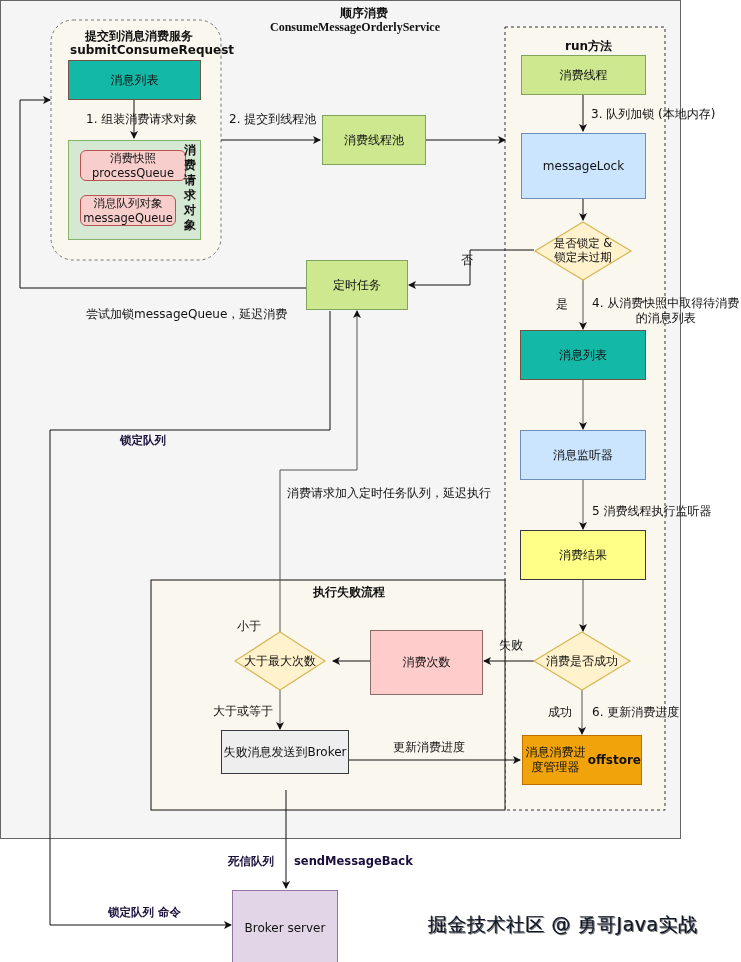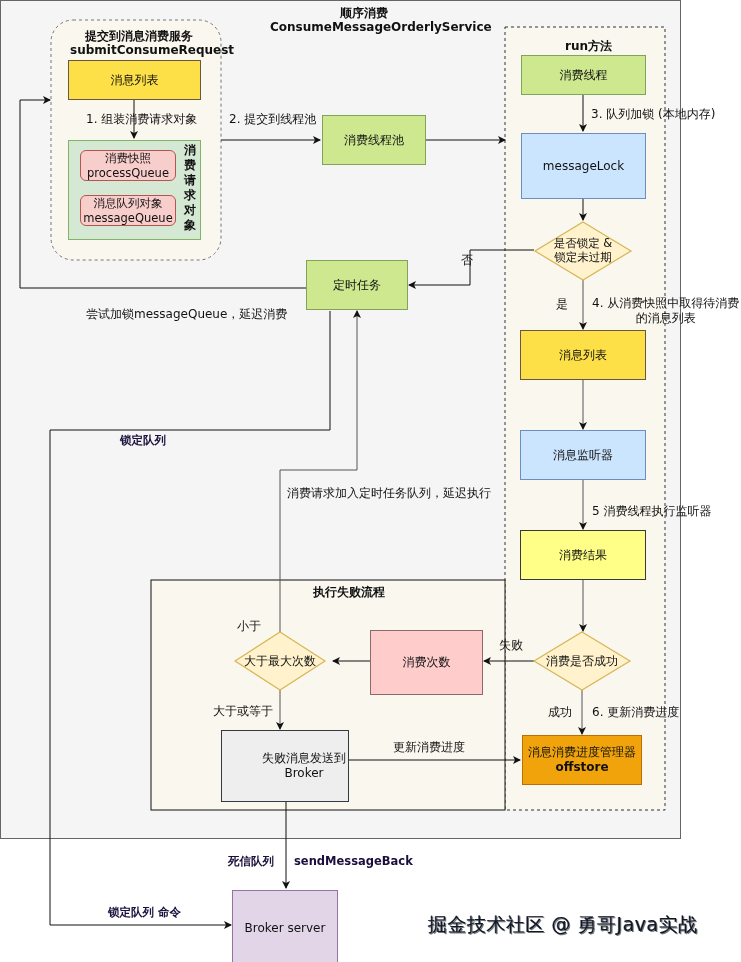--- a/index.html
+++ b/index.html
@@ -4,21 +4,21 @@
 <style>
   html, body { margin: 0; padding: 0; background: #ffffff; }
   body { width: 741px; height: 962px; position: relative; overflow: hidden;
          font-family: "DejaVu Sans", "Liberation Sans", sans-serif; color: #111; }
   .abs { position: absolute; }
   .outer { left: 0; top: 0; width: 681px; height: 839px; background: #f5f5f5;
            border: 1px solid #666; box-sizing: border-box; }
   .box { position: absolute; display: flex; align-items: center; justify-content: center;
          text-align: center; font-size: 12px; box-sizing: border-box; line-height: 1.25; }
   .green { background: #cde88f; border: 1.5px solid #82a35c; }
-  .orange { background: #fde047; border: 1.5px solid #6b5544; }
+  .orange { background: #14b8a6; border: 1.5px solid #6b5544; }
   .blue { background: #cce5ff; border: 1.5px solid #6c8ebf; }
   .yellow { background: #ffff88; border: 1.5px solid #36393d; }
   .pink { background: #ffcccc; border: 1.5px solid #8c6a6a; }
   .gray { background: #eeeeee; border: 1.5px solid #36393d; }
   .amber { background: #f0a30a; border: 1.5px solid #bd7000; color: #111; }
   .purple { background: #e1d5e7; border: 1.5px solid #9673a6; }
   .lbl { position: absolute; font-size: 12px; white-space: nowrap; color: #111; }
   .bold { font-weight: bold; }
   .dark { color: #1a0f3c; font-weight: bold; font-size: 11.5px; }
   svg.lines { position: absolute; left: 0; top: 0; }
@@ -80,28 +80,28 @@
   <line x1="286" y1="790" x2="286" y2="888" stroke="#111" marker-end="url(#arr)"></line>
 
   <polyline points="330,311 330,430 50,430 50,925 231,925" fill="none" stroke="#111" marker-end="url(#arr)"></polyline>
 
   <polygon points="583,222 631,251 583,280 535,251" fill="#fff2cc" stroke="#d6b656" stroke-width="1.2"></polygon>
   <polygon points="582,632 630,661 582,690 534,661" fill="#fff2cc" stroke="#d6b656" stroke-width="1.2"></polygon>
   <polygon points="280,632 325,661 280,690 235,661" fill="#fff2cc" stroke="#d6b656" stroke-width="1.2"></polygon>
 </svg>
 
 <div class="lbl bold" style="left:340px;top:5px;">顺序消费</div>
-<div class="lbl bold" style="left:270px;top:20px;">ConsumeMessageOrderlyService</div>
+<div class="lbl bold" style="left:270px;top:20px;font-family:Liberation Serif, serif;">ConsumeMessageOrderlyService</div>
 
 <div class="lbl bold" style="left:85px;top:28px;">提交到消息消费服务</div>
 <div class="lbl bold" style="left:70px;top:43px;">submitConsumeRequest</div>
 <div class="box orange" style="left:68px;top:60px;width:133px;height:40px;">消息列表</div>
 <div class="lbl" style="left:86px;top:111px;">1. 组装消费请求对象</div>
 <div class="box" style="left:68px;top:140px;width:133px;height:100px;background:#d5e8d4;border:1.5px solid #82b366;"></div>
-<div class="box" style="left:80px;top:150px;width:96px;height:31px;background:#f8cecc;border:1.2px solid #b85450;border-radius:6px;flex-direction:column;font-size:11.5px;">
+<div class="box" style="left:80px;top:150px;width:106px;height:31px;background:#f8cecc;border:1.2px solid #b85450;border-radius:6px;flex-direction:column;font-size:11.5px;">
   <span>消费快照</span>
   <span>processQueue</span>
 </div>
 <div class="box" style="left:80px;top:195px;width:96px;height:31px;background:#f8cecc;border:1.2px solid #b85450;border-radius:6px;flex-direction:column;font-size:11.5px;">
   <span>消息队列对象</span>
   <span>messageQueue</span>
 </div>
 <div class="lbl bold" style="left:184px;top:143px;width:14px;white-space:normal;line-height:15px;font-size:12px;">消费请求对象</div>
 
 <div class="lbl" style="left:229px;top:111px;">2. 提交到线程池</div>
@@ -122,36 +122,36 @@
   <span>的消息列表</span>
 </div>
 <div class="box orange" style="left:520px;top:330px;width:126px;height:50px;">消息列表</div>
 <div class="box blue" style="left:520px;top:430px;width:126px;height:50px;">消息监听器</div>
 <div class="lbl" style="left:592px;top:503px;">5 消费线程执行监听器</div>
 <div class="box yellow" style="left:520px;top:530px;width:126px;height:50px;">消费结果</div>
 <div class="box" style="left:534px;top:652px;width:96px;height:18px;">消费是否成功</div>
 <div class="lbl" style="left:499px;top:637px;">失败</div>
 <div class="lbl" style="left:548px;top:704px;">成功</div>
 <div class="lbl" style="left:592px;top:704px;">6. 更新消费进度</div>
-<div class="box amber" style="left:522px;top:735px;width:120px;height:50px;flex-direction:column;">
+<div class="box amber" style="left:522px;top:735px;width:120px;height:50px;flex-direction:row;">
   <span>消息消费进度管理器</span>
   <span class="bold">offstore</span>
 </div>
 
 <div class="box green" style="left:306px;top:260px;width:102px;height:50px;">定时任务</div>
 <div class="lbl" style="left:86px;top:306px;">尝试加锁messageQueue，延迟消费</div>
 <div class="lbl dark" style="left:120px;top:433px;">锁定队列</div>
 <div class="lbl" style="left:287px;top:485px;">消费请求加入定时任务队列，延迟执行</div>
 
 <div class="lbl bold" style="left:313px;top:584px;">执行失败流程</div>
 <div class="lbl" style="left:237px;top:618px;">小于</div>
 <div class="box" style="left:235px;top:652px;width:90px;height:18px;">大于最大次数</div>
 <div class="box pink" style="left:370px;top:630px;width:113px;height:65px;">消费次数</div>
 <div class="lbl" style="left:213px;top:703px;">大于或等于</div>
-<div class="box gray" style="left:221px;top:730px;width:128px;height:72px;padding-left:38px;">失败消息发送到Broker</div>
+<div class="box gray" style="left:221px;top:730px;width:128px;height:44px;">失败消息发送到Broker</div>
 <div class="lbl" style="left:393px;top:739px;">更新消费进度</div>
 
 <div class="lbl dark" style="left:228px;top:854px;">死信队列</div>
 <div class="lbl dark" style="left:294px;top:854px;">sendMessageBack</div>
 <div class="lbl dark" style="left:108px;top:905px;">锁定队列 命令</div>
 <div class="box purple" style="left:232px;top:890px;width:106px;height:76px;">Broker server</div>
 
 <div class="watermark">掘金技术社区 @ 勇哥Java实战</div>
 
 </body></html>

